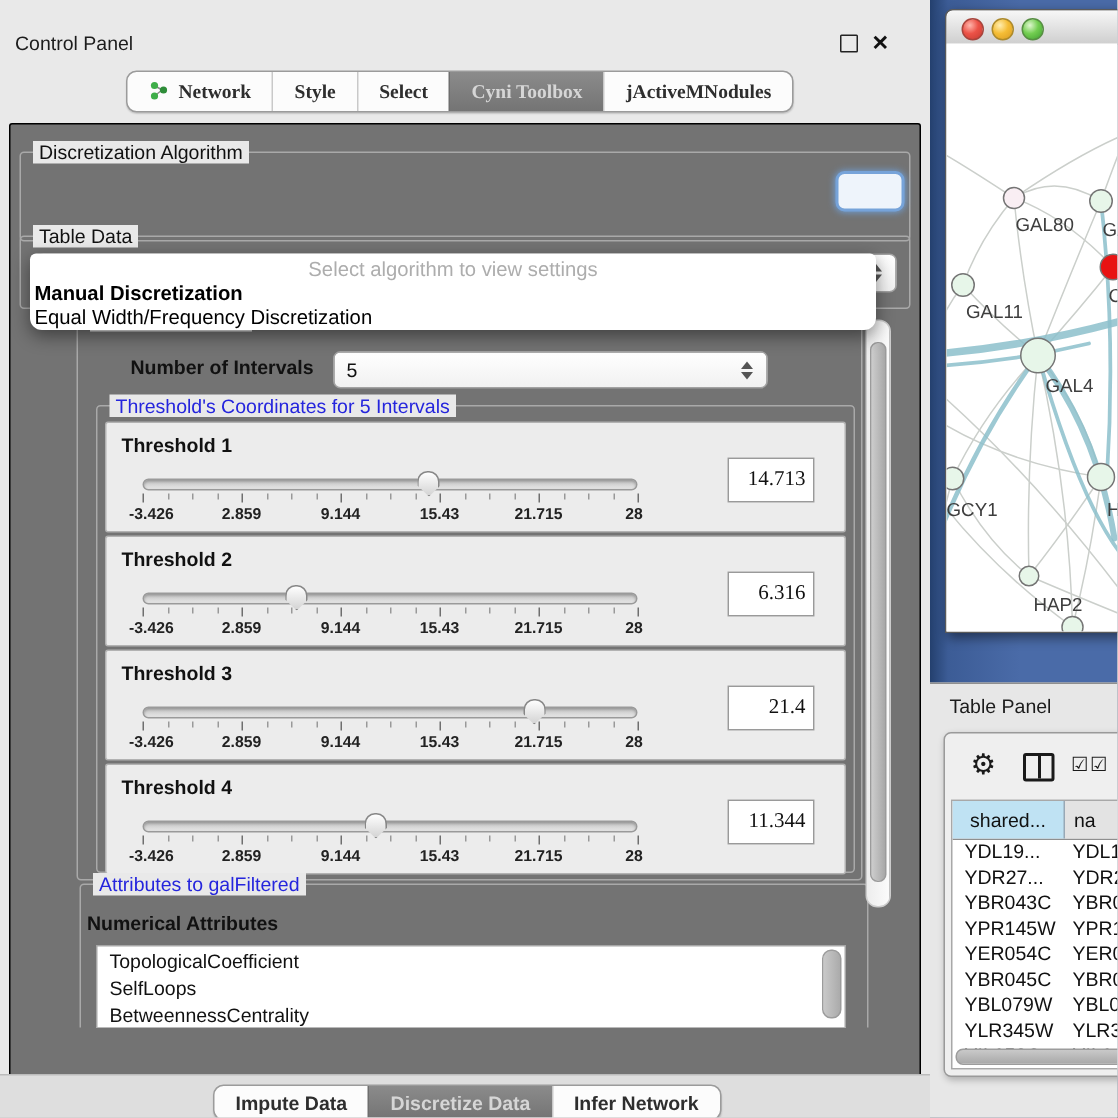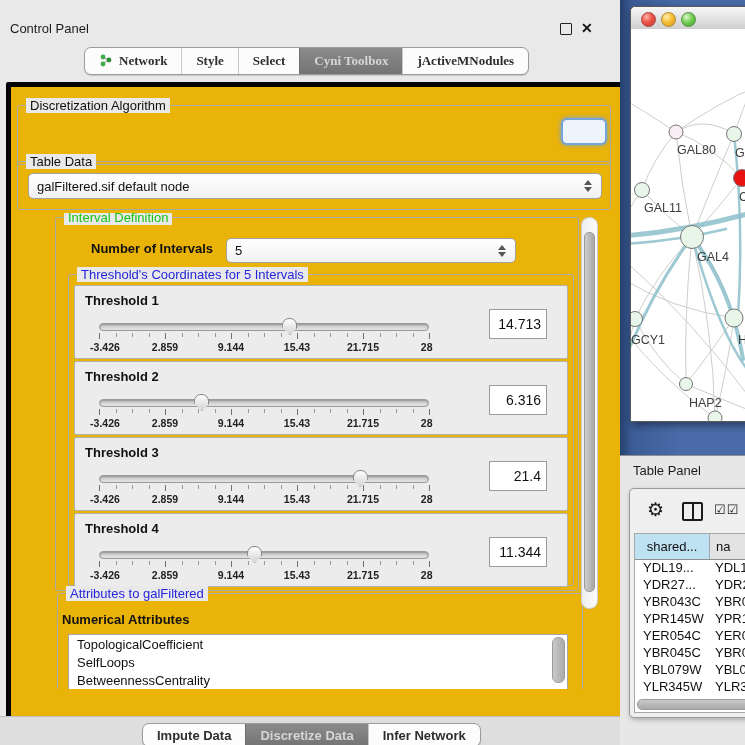--- a/index.html
+++ b/index.html
@@ -14,22 +14,22 @@
   
   .seg{position:absolute;display:flex;border:1px solid #9b9b9b;border-radius:7px;overflow:hidden;
        background:#fcfcfc;box-shadow:0 1px 1px rgba(0,0,0,.15);}
   .seg .tab{display:flex;align-items:center;justify-content:center;font-size:13px;font-weight:bold;
             color:#2e2e2e;border-left:1px solid #c9c9c9;padding:0 14px;white-space:nowrap;}
   .seg .tab:first-child{border-left:none;}
   .seg .tab.sel{background:linear-gradient(#8b8b8b,#747474);color:#d6d6d6;border-left:1px solid #6e6e6e;}
   .top-tabs{left:84px;top:31px;height:26px;font-family:Liberation Serif, serif;}
   .net-ico{width:14px;height:14px;margin-right:6px;}
   
-  .content{position:absolute;left:6px;top:66px;width:606px;height:634px;background:#eab308;
-           border:5px solid #000000;border-radius:2px;padding-left:20px;}
+  .content{position:absolute;left:6px;top:66px;width:606px;height:634px;background:#737373;
+           border:1px solid #000000;border-radius:2px;}
   .group{position:absolute;border:1px solid #a9a9a9;border-radius:3px;}
   .group-label{position:absolute;top:-8px;left:8px;background:#e9e9e9;padding:0 4px;font-size:13px;color:#111;}
   .group-label.green{color:#17c417;}
   .group-label.blue{color:#2525dd;}
   
   .combo{position:absolute;background:linear-gradient(#ffffff,#f1f1f1);border:1px solid #a2a2a2;
          border-radius:5px;font-size:13px;color:#111;display:flex;align-items:center;padding:0 8px;}
   .stepper{position:absolute;right:9px;top:50%;transform:translateY(-50%);display:flex;flex-direction:column;gap:2px;}
   .stepper i{display:block;width:0;height:0;border-left:4px solid transparent;border-right:4px solid transparent;}
   .stepper .up{border-bottom:5px solid #555;}
@@ -64,21 +64,21 @@
          background:linear-gradient(#c3c3c3,#e6e6e6);box-shadow:inset 0 1px 2px rgba(0,0,0,.25);}
   .thumb-ptr{position:absolute;top:-2px;width:15px;height:17px;background:linear-gradient(#fefefe,#d4d4d4);
          border:1px solid #878787;border-radius:7px 7px 3px 3px;
          clip-path:polygon(0 0,100% 0,100% 58%,50% 100%,0 58%);box-sizing:border-box;}
   .ticks{position:absolute;left:0;right:0;top:13px;height:7px;}
   .tick{position:absolute;width:1px;height:4px;background:#999;}
   .tick.major{height:6px;background:#6f6f6f;}
   .tlabels{position:absolute;left:0;right:0;top:21px;height:12px;font-size:10.5px;font-weight:bold;color:#222;}
   .tlabels span{position:absolute;transform:translateX(-50%);white-space:nowrap;}
   .thr-value{position:absolute;left:414px;top:23px;width:58px;height:30px;border:1px solid #9a9a9a;
-             background:#fff;font-family:Liberation Sans, sans-serif;font-size:14px;color:#111;
+             background:#fff;font-family:Liberation Serif, serif;font-size:14px;color:#111;
              text-align:right;padding:0 5px;box-sizing:border-box;}
   .attrs-group{left:40px;top:380px;width:524px;height:290px;}
   .attrs-title{position:absolute;left:4px;top:18px;font-size:13px;font-weight:bold;color:#111;}
   .attr-list{position:absolute;left:10px;top:40px;width:498px;height:120px;background:#fff;border:1px solid #a6a6a6;overflow:hidden;}
   .attr-item{font-size:13px;color:#111;padding:2px 0 1px 8px;height:15px;}
   .list-sb{position:absolute;right:2px;top:2px;width:11px;height:44px;border-radius:6px;
            background:linear-gradient(90deg,#c9c9c9,#ababab);border:1px solid #9c9c9c;}
   .apply-strip{position:absolute;left:0px;top:602px;width:604px;height:31px;background:#e9e9e9;border-top:1px solid #d2d2d2;}
   .apply-btn{position:absolute;left:263px;top:4px;width:70px;height:22px;background:linear-gradient(#ffffff,#ededed);
              border:1px solid #9a9a9a;border-radius:5px;font-size:13.5px;color:#111;
@@ -163,20 +163,25 @@
         <span class="group-label">Table Data</span>
         <div class="combo td-combo">
           <span>galFiltered.sif default node</span>
           <span class="stepper">
               <i class="up"></i>
               <i class="dn"></i>
             </span>
         </div>
       </div>
 
+      <div class="popup">
+        <div class="ph">Select algorithm to view settings</div>
+        <div class="opt1">Manual Discretization</div>
+        <div class="opt2">Equal Width/Frequency Discretization</div>
+      </div>
 
       <div class="scrollpanel">
         <div class="group interval-group">
           <span class="group-label green">Interval Definition</span>
           <span class="noi-label">Number of Intervals</span>
           <div class="combo noi-combo">
             <span>5</span>
             <span class="stepper">
                 <i class="up"></i>
                 <i class="dn"></i>

